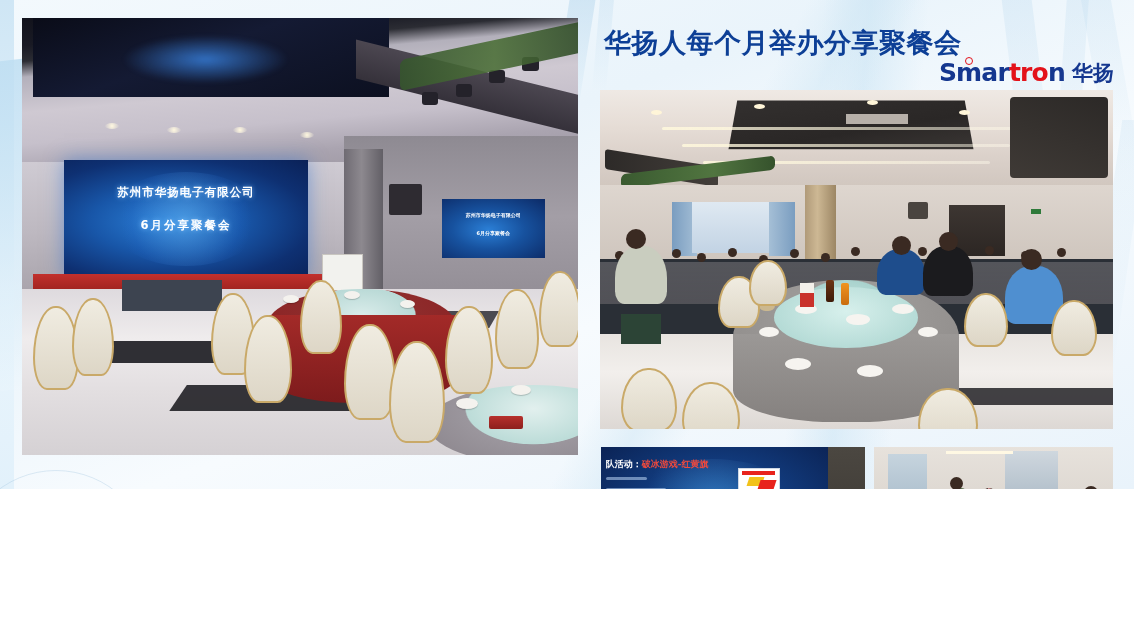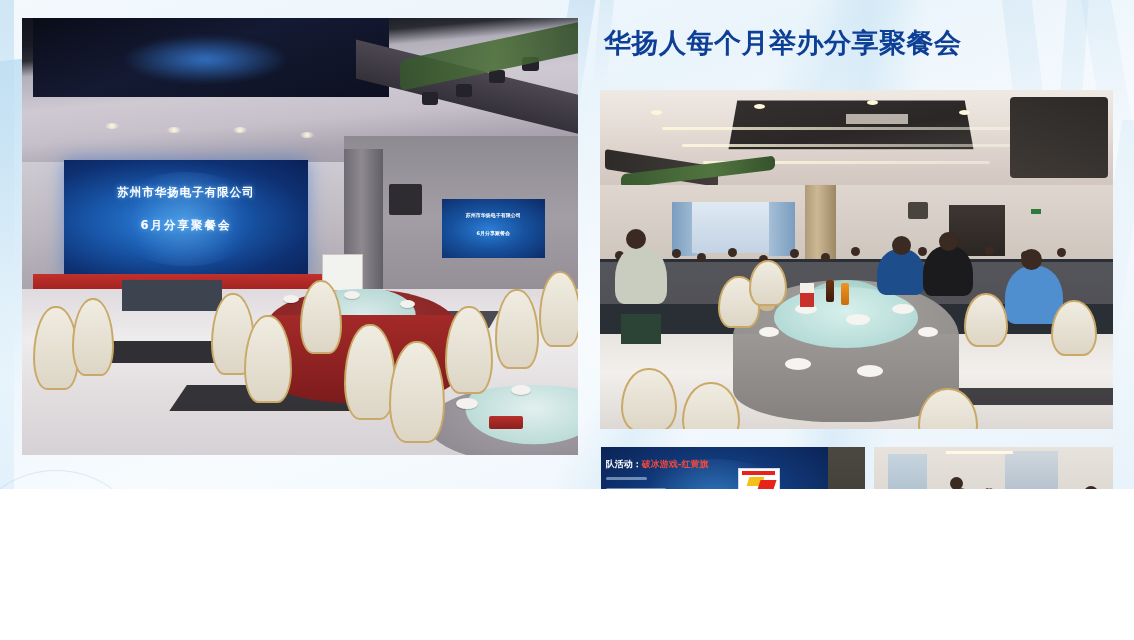--- a/index.html
+++ b/index.html
@@ -205,20 +205,24 @@
     <div class="ring" style="left:-40px;top:470px;width:190px;height:190px;"></div>
     <div class="ring" style="left:-18px;top:492px;width:146px;height:146px;"></div>
     <div class="ray" style="left:0;top:612px;width:620px;height:7px;transform:skewY(-1.2deg);"></div>
     <div class="ray" style="left:0;top:520px;width:600px;height:5px;transform:skewY(-2deg);opacity:.6;"></div>
     <div class="ray" style="left:860px;top:600px;width:280px;height:8px;transform:skewY(-3deg);opacity:.7;"></div>
     <div class="facet" style="left:120px;top:600px;width:240px;height:40px;transform:skewX(-24deg);opacity:.35;"></div>
   </div>
 
   <div class="title">华扬人每个月举办分享聚餐会</div>
 
+  <div class="logo">
+    <span class="logo-word"><span class="logo-a">Smar</span><span class="logo-b">tro</span><span class="logo-dot"></span><span class="logo-a">n</span></span>
+    <span class="logo-cn">华扬</span>
+  </div>
 
   <div class="photo ph-main-left">
     <div class="sc">
       <div class="px L-ceiling"></div>
       <div class="px L-darkpanel"></div>
       <div class="px L-ledglow"></div>
       <div class="px" style="left:15%;top:24%;width:14px;height:6px;border-radius:50%;background:radial-gradient(circle,#fff8e0,rgba(255,248,224,0));"></div>
       <div class="px" style="left:26%;top:25%;width:14px;height:6px;border-radius:50%;background:radial-gradient(circle,#fff8e0,rgba(255,248,224,0));"></div>
       <div class="px" style="left:38%;top:25%;width:14px;height:6px;border-radius:50%;background:radial-gradient(circle,#fff8e0,rgba(255,248,224,0));"></div>
       <div class="px" style="left:50%;top:26%;width:14px;height:6px;border-radius:50%;background:radial-gradient(circle,#fff8e0,rgba(255,248,224,0));"></div>

